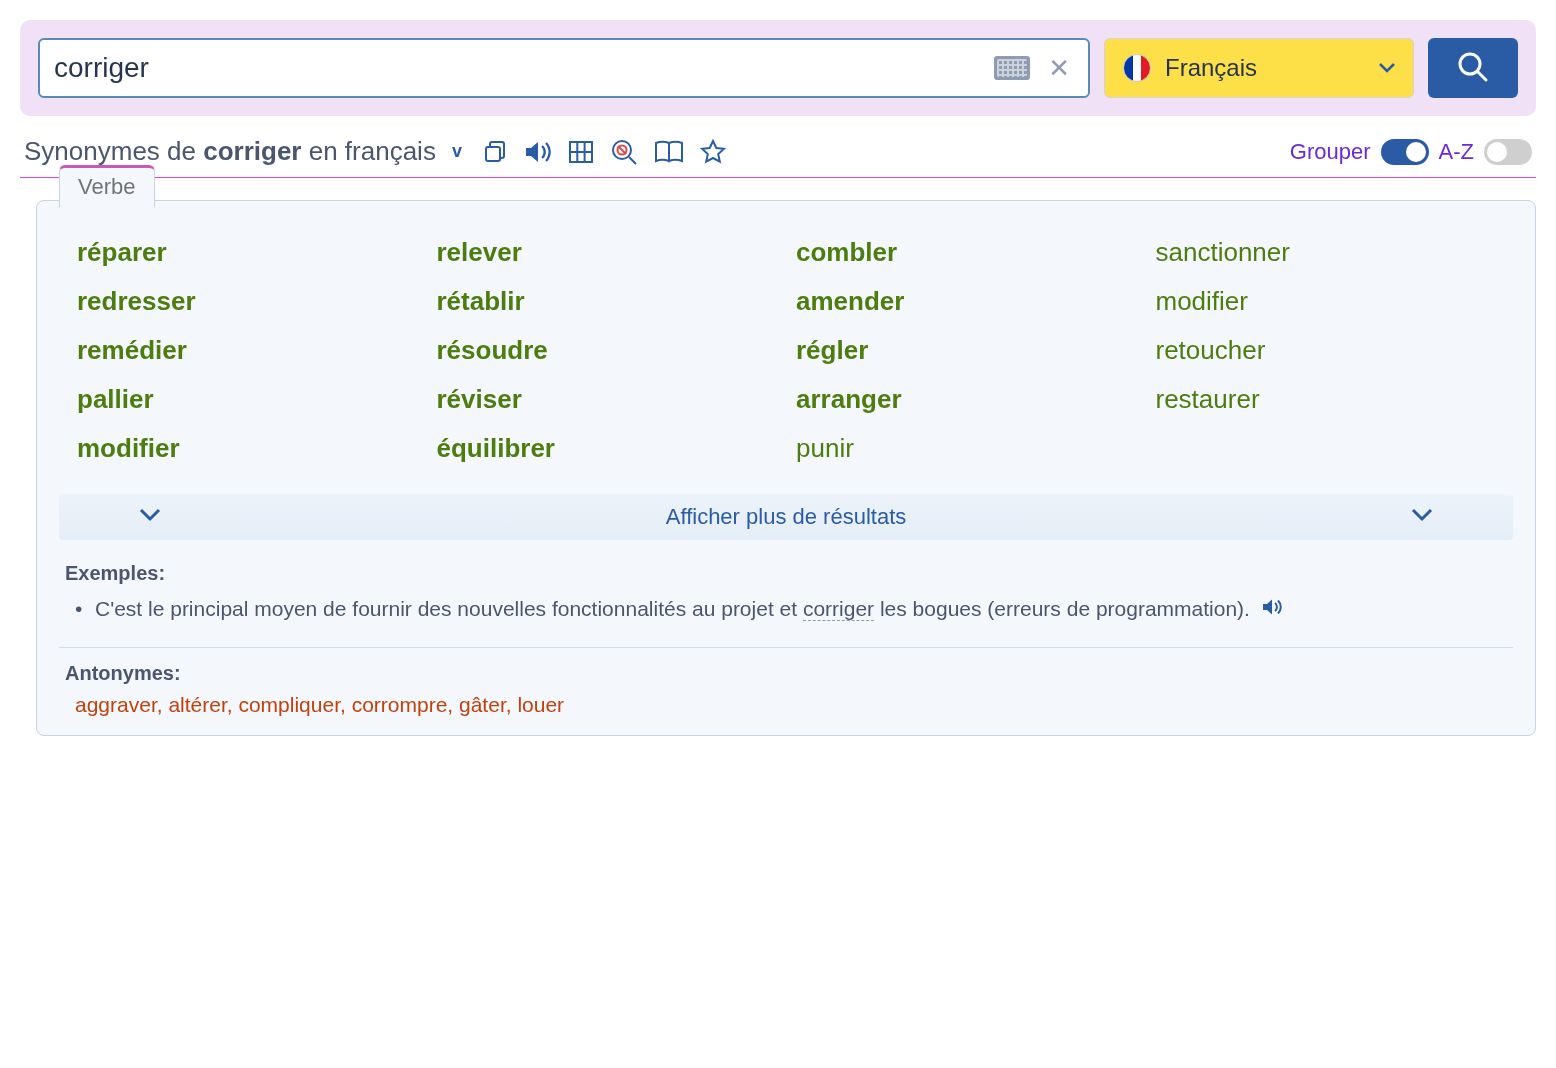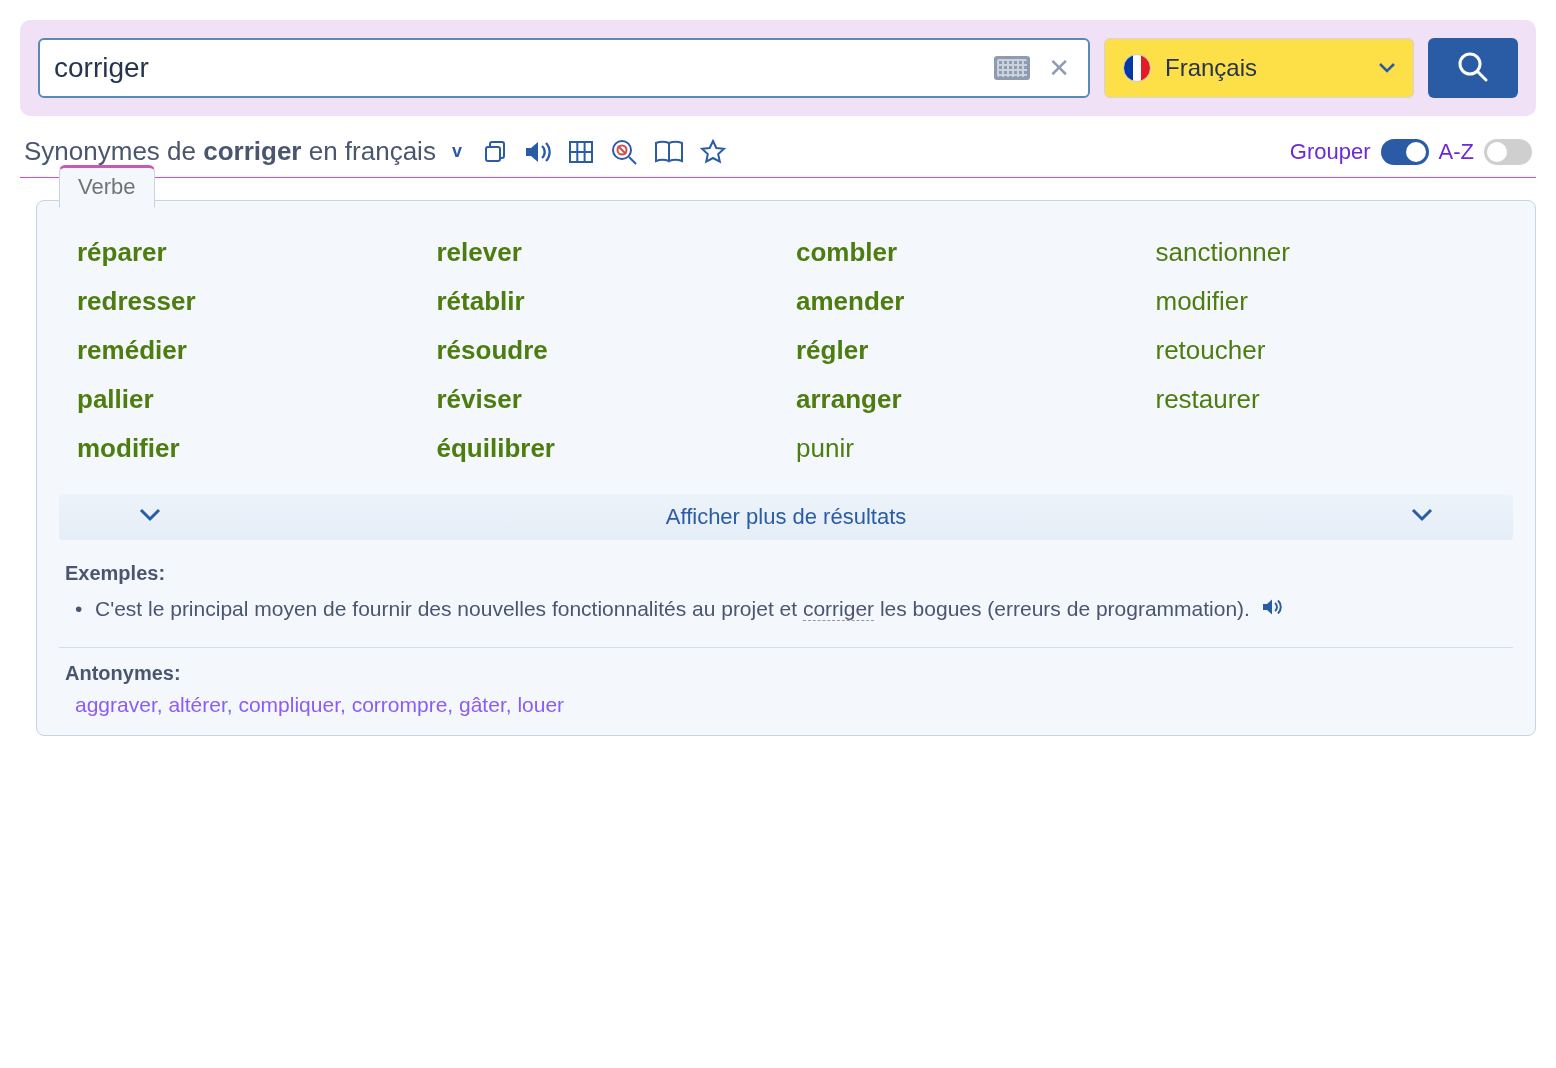--- a/index.html
+++ b/index.html
@@ -214,21 +214,21 @@
       padding: 0 22px 18px;
       color: #4a5670;
     }
     .section-title { font-weight: 700; font-size: 20px; margin-bottom: 8px; margin-left: 6px; }
     .examples { list-style: none; padding-left: 16px; }
     .examples li { position: relative; font-size: 21px; line-height: 1.5; margin-bottom: 4px; padding-left: 20px; }
     .examples li::before { content: "•"; position: absolute; left: 0; }
     .hl { border-bottom: 1px dashed #8a98b0; }
     .snd { color: #2a5ca6; margin-left: 6px; cursor: pointer; }
     .divider { border-top: 1px solid #d4dce8; margin: 0 22px 14px; }
-    .antonyms { font-size: 21px; padding-left: 16px; color: #8b5cf6; }
+    .antonyms { font-size: 21px; padding-left: 16px; color: #c2410c; }
   </style>
 </head>
 <body>
 
 <div class="search-bar">
   <div class="search-input-wrap">
     <input class="search-input" value="corriger" style="">
     <span class="kb-icon"></span>
     <span class="clear-btn">✕</span>
   </div>

